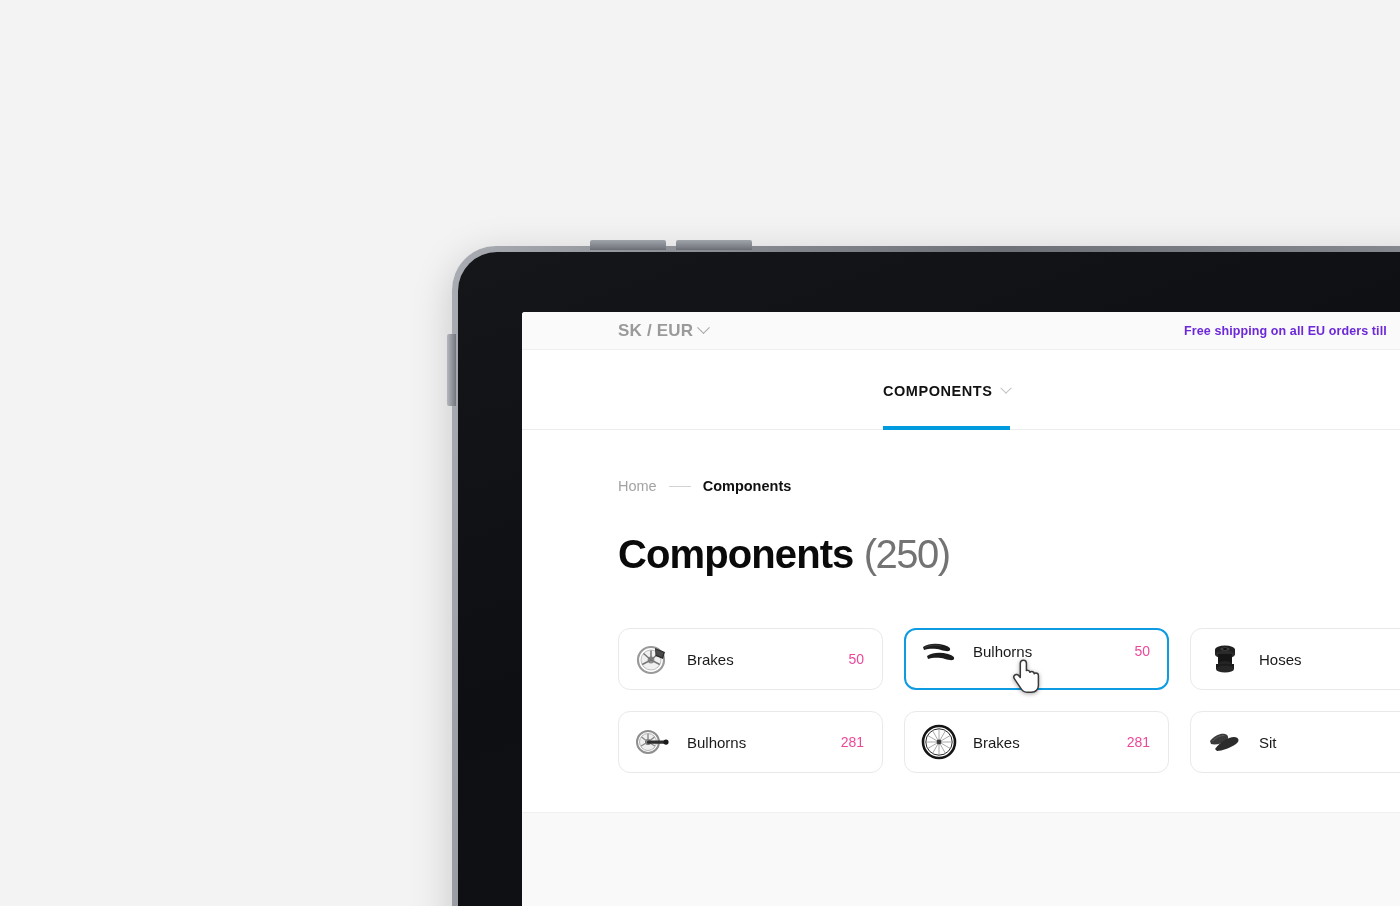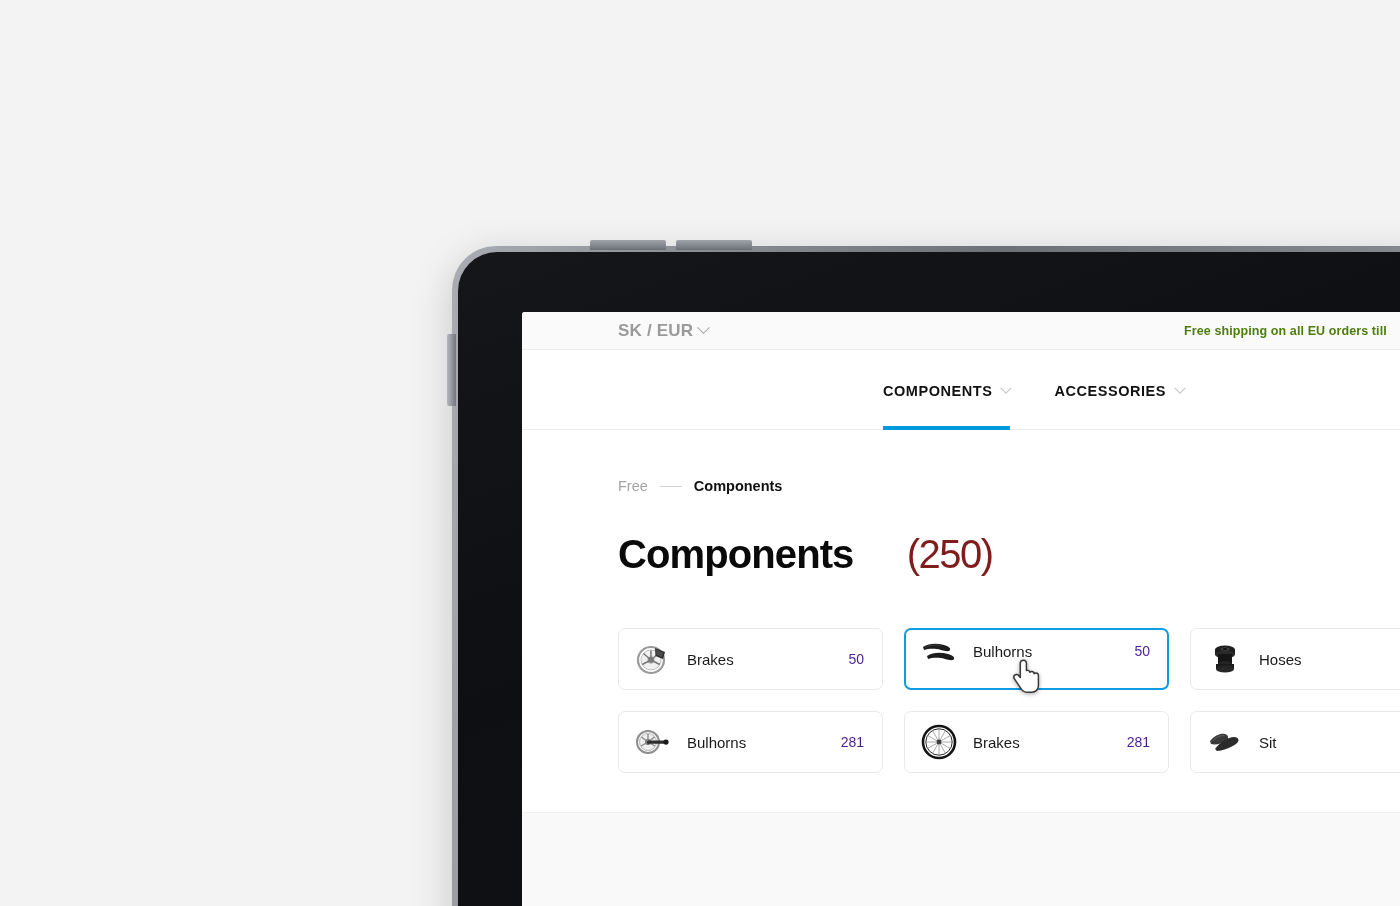--- a/index.html
+++ b/index.html
@@ -102,21 +102,21 @@
     letter-spacing: 0.2px;
     cursor: pointer;
   }
   .promo {
     position: absolute;
     left: 662px;
     top: 50%;
     transform: translateY(-50%);
     font-size: 12.5px;
     font-weight: bold;
-    color: #4d7c0f;
+    color: #6d28d9;
     white-space: nowrap;
     letter-spacing: 0.1px;
   }
 
   .chev {
     display: inline-block;
     width: 8px; height: 8px;
     border-right: 1.6px solid currentColor;
     border-bottom: 1.6px solid currentColor;
     transform: rotate(45deg) translate(-2px,-2px);
@@ -208,38 +208,37 @@
   .page-title {
     margin-top: 40px;
     font-size: 40px;
     font-weight: 800;
     color: #0a0a0a;
     letter-spacing: -0.9px;
     line-height: 1;
     white-space: nowrap;
   }
   .page-title .count {
-    color: #7f1d1d;
+    color: #737373;
     font-weight: 500;
     letter-spacing: -1.5px;
-    margin-left: 43px;
   }
 
   
   .cat-grid {
     margin-top: 54px;
     display: grid;
     grid-template-columns: repeat(3, 265px);
     gap: 21px 21px;
     width: 900px;
   }
   .cat-card {
     height: 62px;
     border: 1px solid #e9e9e9;
-    border-radius: 7px;
+    border-radius: 12px;
     background: #fff;
     display: flex;
     align-items: center;
     padding: 0 18px 0 14px;
     box-sizing: border-box;
     cursor: pointer;
     position: relative;
   }
   .cat-card.hovered {
     border: 2px solid #0E9BE2;
@@ -255,21 +254,21 @@
   }
   .cat-icon svg { display: block; }
   .cat-label {
     font-size: 15px;
     color: #1a1a1a;
     flex: 1;
     white-space: nowrap;
   }
   .cat-count {
     font-size: 14px;
-    color: #4c1d95;
+    color: #ec4899;
     white-space: nowrap;
   }
 
   
   .lower-band {
     position: absolute;
     left: 0; right: 0;
     top: 500px;
     bottom: 0;
     background: #f9f9f9;
@@ -315,32 +314,28 @@
         </div>
 
         <div class="header">
 
 
           <div class="nav">
             <div class="nav-item active">
               <span>COMPONENTS</span>
               <span class="chev"></span>
             </div>
-            <div class="nav-item">
-              <span>ACCESSORIES</span>
-              <span class="chev"></span>
-            </div>
           </div>
 
         </div>
 
         <div class="content">
 
           <div class="breadcrumb">
-            <span class="bc-home">Free</span>
+            <span class="bc-home">Home</span>
             <span class="bc-dash"></span>
             <span class="bc-cur">Components</span>
           </div>
 
           <div class="page-title">
             <span>Components</span>
             <span class="count">(250)</span>
           </div>
 
           <div class="cat-grid">

